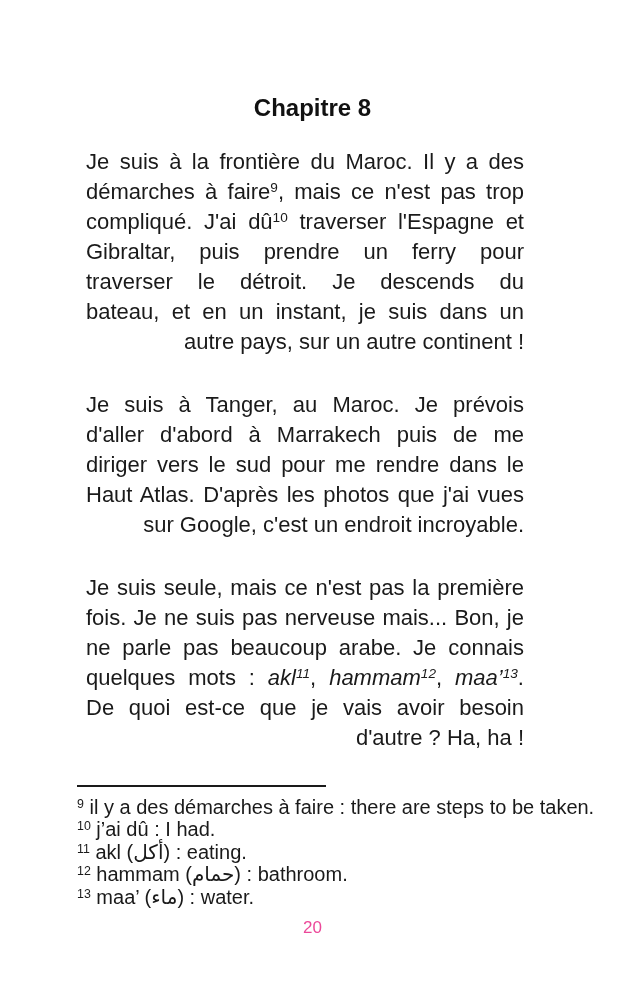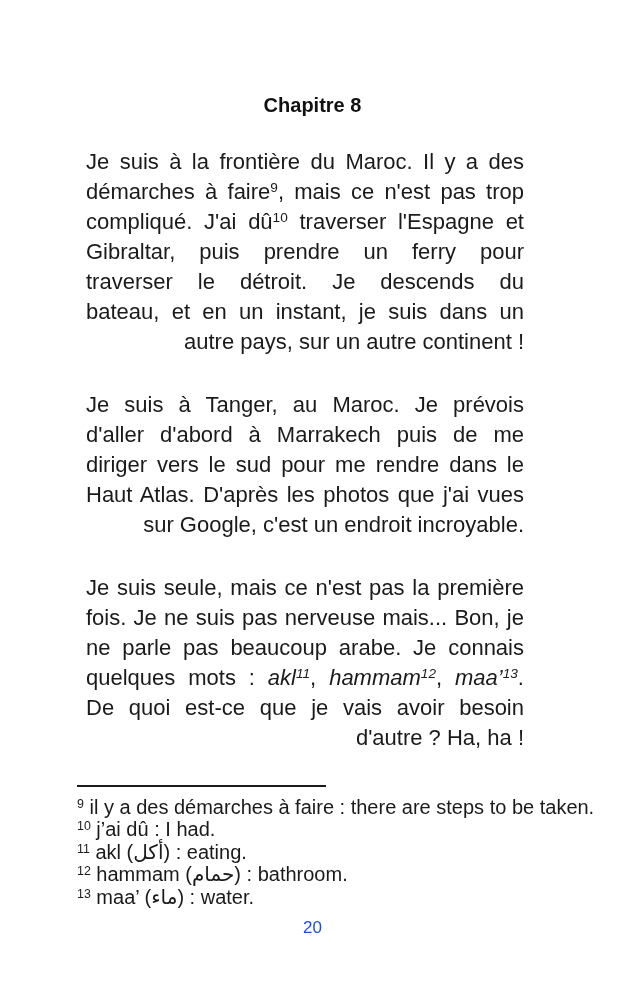--- a/index.html
+++ b/index.html
@@ -13,21 +13,21 @@
     position: relative;
     width: 625px; height: 1000px;
     background: #ffffff;
     overflow: hidden;
   }
   .heading {
     position: absolute;
     top: 94px; left: 0; width: 625px;
     margin: 0;
     text-align: center;
-    font-size: 20px;
+    font-size: 24px;
     font-weight: 700;
     color: #111111;
   }
   .content {
     position: absolute;
     left: 86px; top: 147px;
     width: 438px;
     font-size: 22px;
     line-height: 30px;
   }
@@ -52,21 +52,21 @@
     width: 249px; height: 0;
     border-top: 2px solid #1a1a1a;
     margin: 0 0 9px 0;
   }
   .footnote { white-space: nowrap; }
   .pagenum {
     position: absolute;
     top: 918px; left: 0; width: 625px;
     text-align: center;
     font-size: 17px;
-    color: #1d4ed8;
+    color: #ec4899;
   }
 </style>
 </head>
 <body>
 
 <div class="page">
   <h1 class="heading">Chapitre 8</h1>
   <div class="content" id="content">
       <div class="para">
         <div class="line">Je suis à la frontière du Maroc. Il y a des</div>

